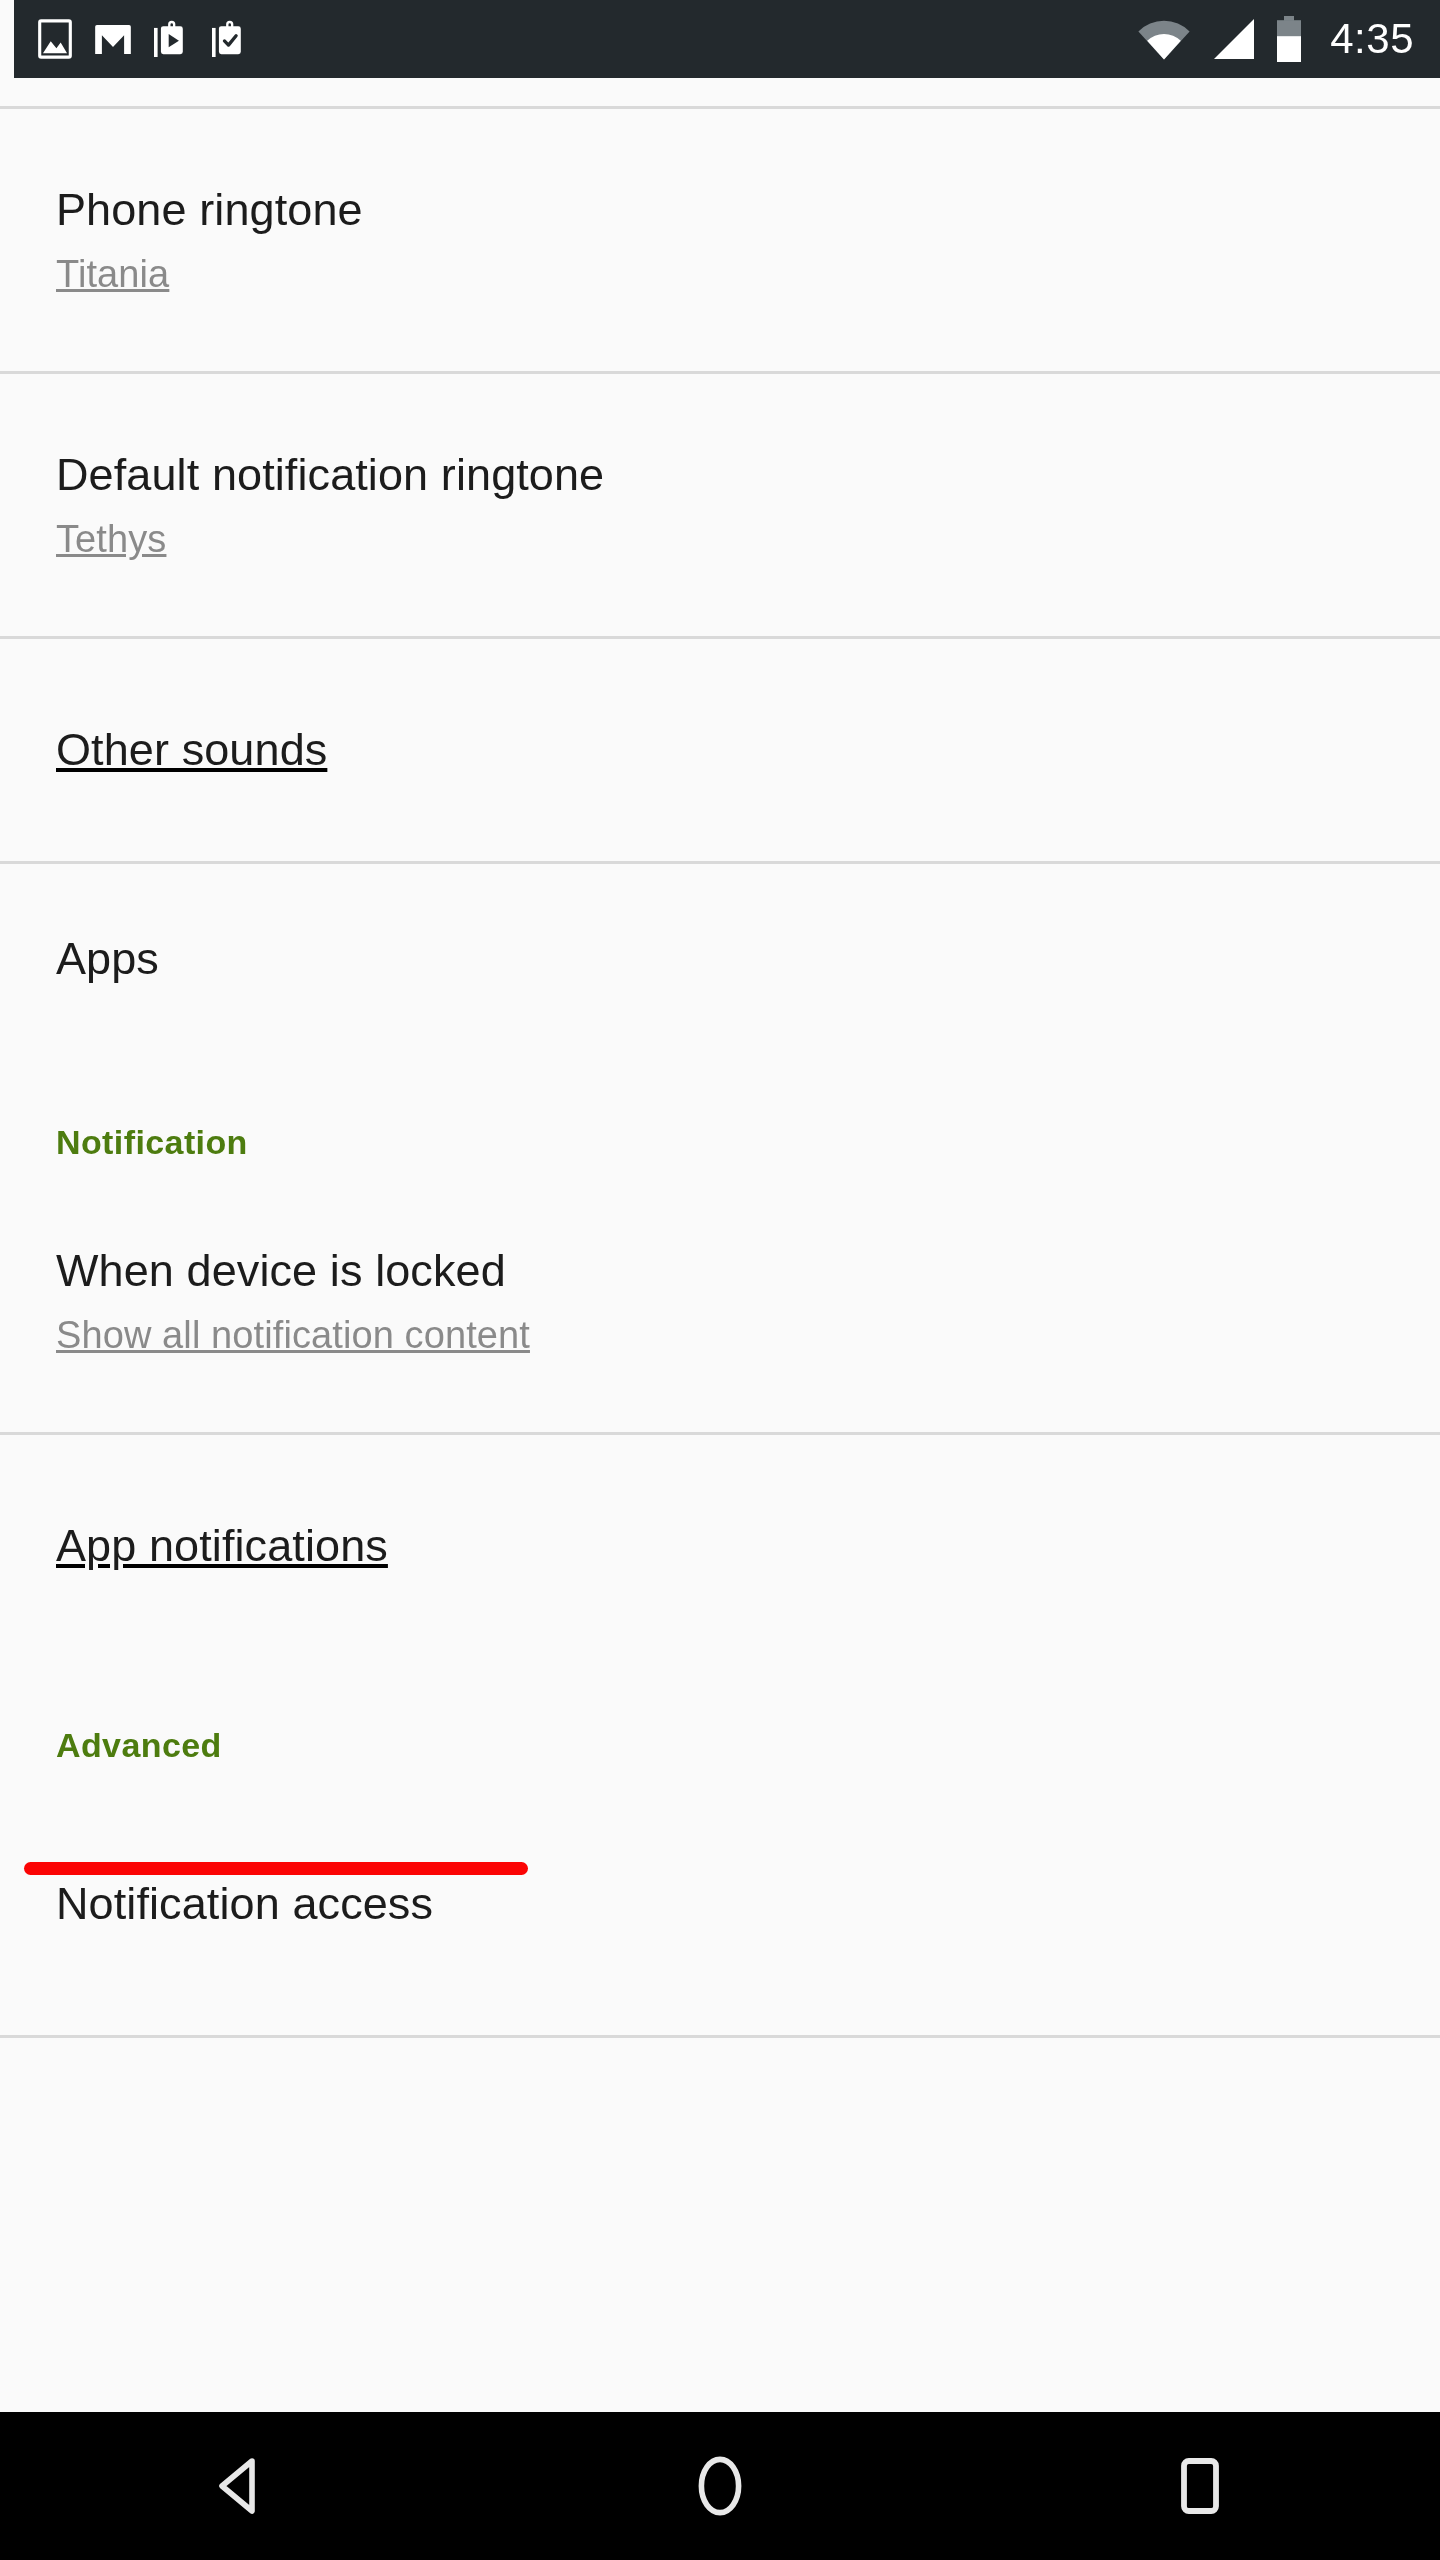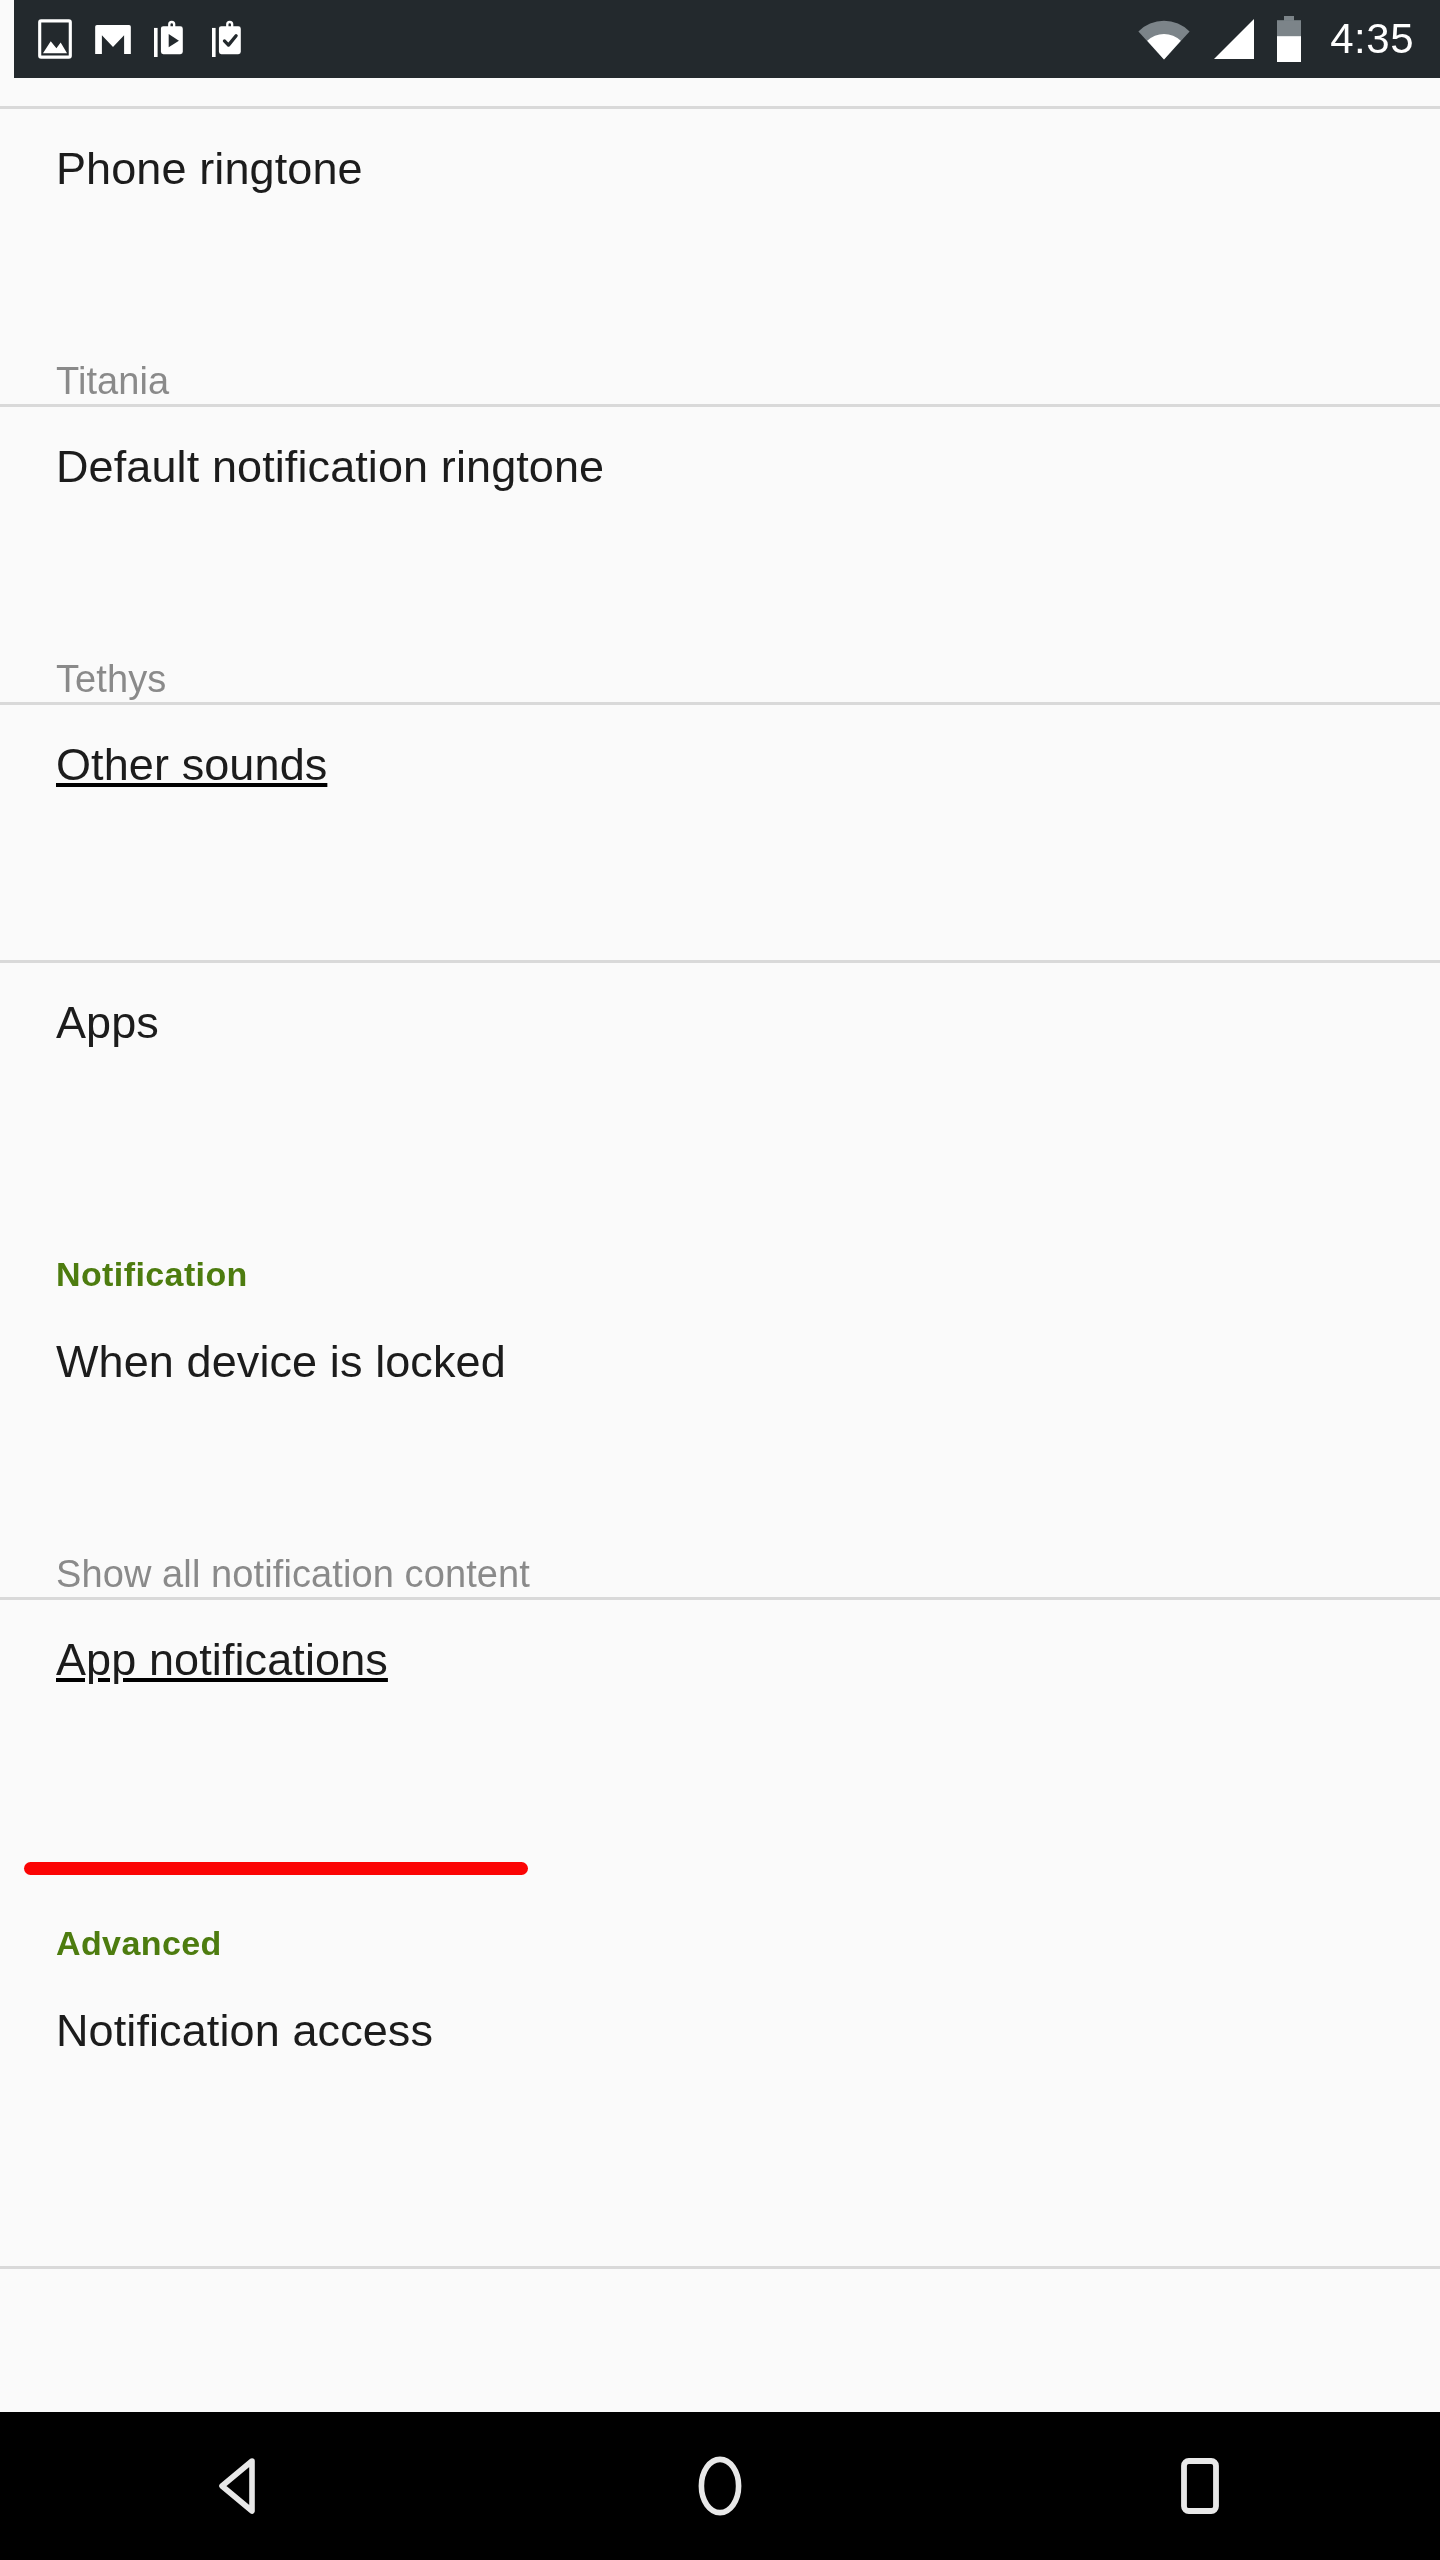--- a/index.html
+++ b/index.html
@@ -110,41 +110,41 @@
   .divider {
     height: 3px;
     background: #d9d9d9;
     width: 100%;
   }
 
   .pref {
     padding: 0 56px;
     display: flex;
     flex-direction: column;
-    justify-content: space-between;
+    justify-content: center;
     background: #fafafa;
     cursor: pointer;
-    margin-top: 33px;
   }
   .pref.two-line { height: 262px; }
   .pref.one-line { height: 190px; }
   .pref.one-line-tall { height: 222px; text-decoration: underline; }
 
   .pref-title {
     font-size: 45px;
     color: #1c1c1c;
     line-height: 1.18;
     letter-spacing: 0.1px;
   }
   .pref-summary {
     font-size: 38px;
     color: #8a8a8a;
     line-height: 1.18;
     margin-top: 16px;
     letter-spacing: 0.1px;
+    text-decoration: underline;
   }
 
   .section-header {
     padding: 0 56px;
     display: flex;
     align-items: flex-end;
     height: 116px;
     padding-bottom: 8px;
     background: #fafafa;
   }

